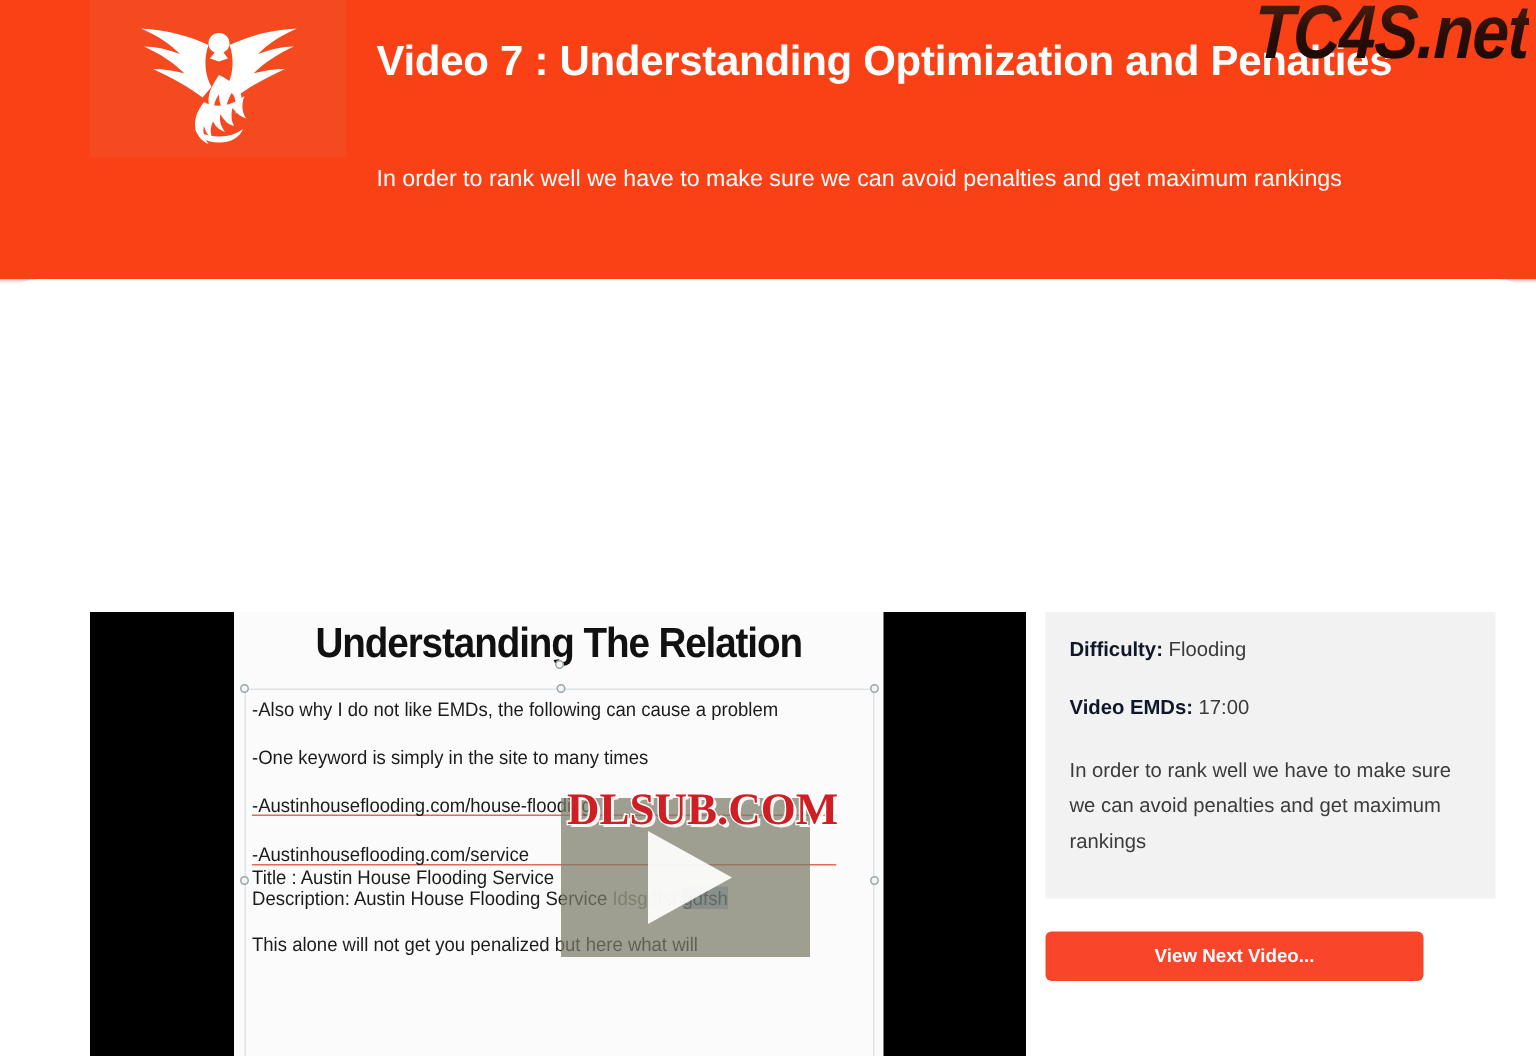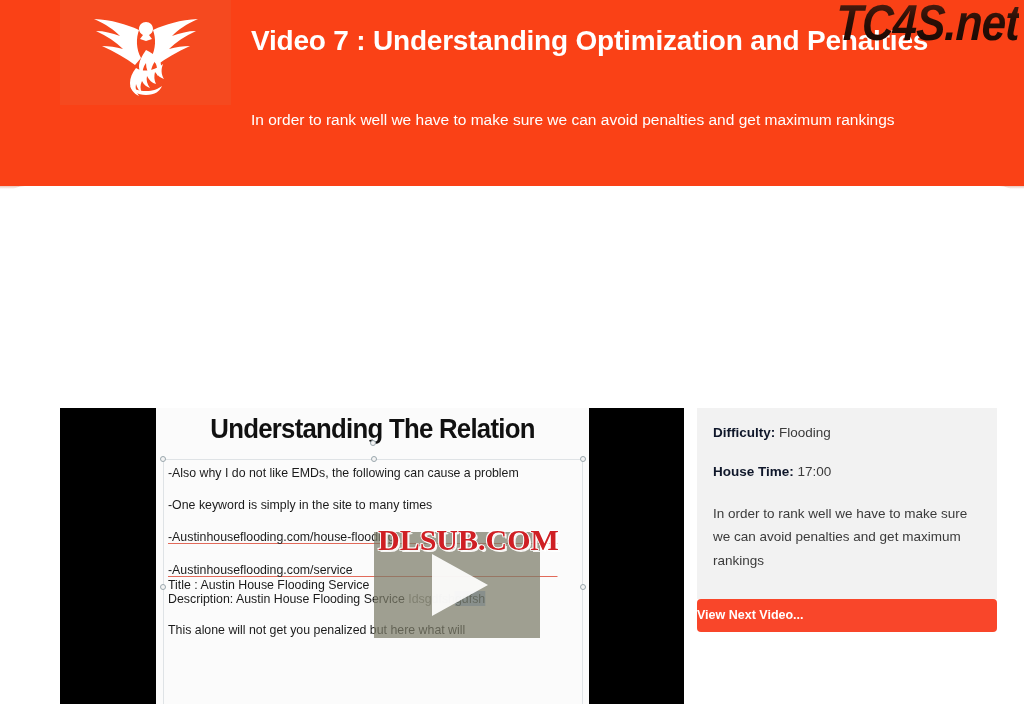--- a/index.html
+++ b/index.html
@@ -133,26 +133,26 @@
   }
   .si-body {
     background: #f2f2f2;
     padding: 16px 16px 26px 16px;
     min-height: 190px;
   }
   .si-row { font-size: 13.5px; color:#3b3b3b; margin-bottom: 20px; line-height:1.4; }
   .si-row b { color:#0f172a; }
   .si-desc { font-size: 13.5px; color:#3b3b3b; line-height: 1.75; }
   .next-btn {
-    display:block; width: 300px; 
+    display:block; width: 252px; margin-top: 22px;
     background: #f9462a; color:#ffffff;
     border:none; border-radius: 4px;
     padding: 9px 0 10px 0;
     font-family:"Liberation Sans", sans-serif;
-    font-size: 12.5px; font-weight: bold; text-align:left;
+    font-size: 12.5px; font-weight: bold; text-align:center;
     cursor: pointer;
   }
 </style>
 </head>
 <body>
 
 <div class="page">
 
   <div class="header">
 
@@ -213,21 +213,21 @@
 
     </div>
 
     <div class="sidebar">
       <div class="si-body">
         <div class="si-row">
           <b>Difficulty:</b>
           <span>Flooding</span>
         </div>
         <div class="si-row">
-          <b>House Time:</b>
+          <b>Video EMDs:</b>
           <span>17:00</span>
         </div>
         <div class="si-desc">In order to rank well we have to make sure we can avoid penalties and get maximum rankings</div>
       </div>
       <button class="next-btn">View Next Video...</button>
     </div>
 
   </div>
 
 </div>

